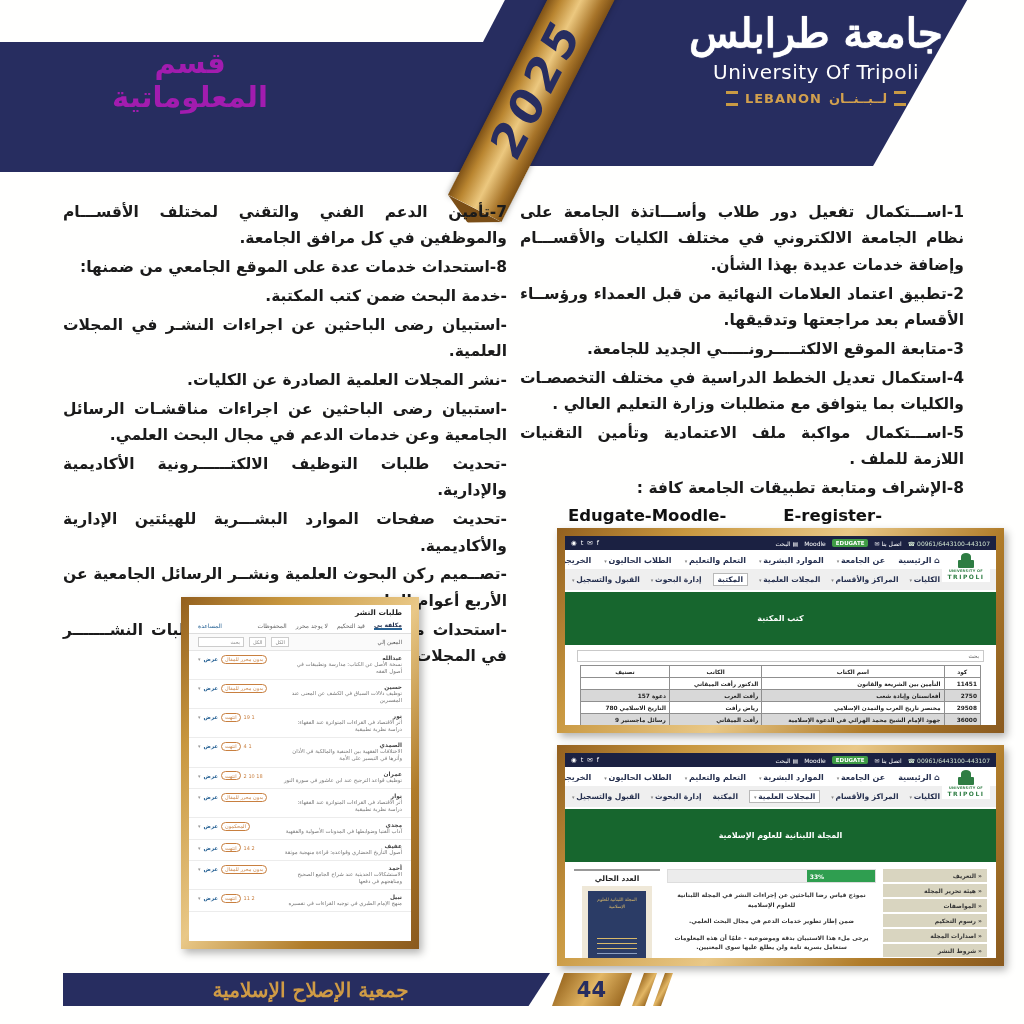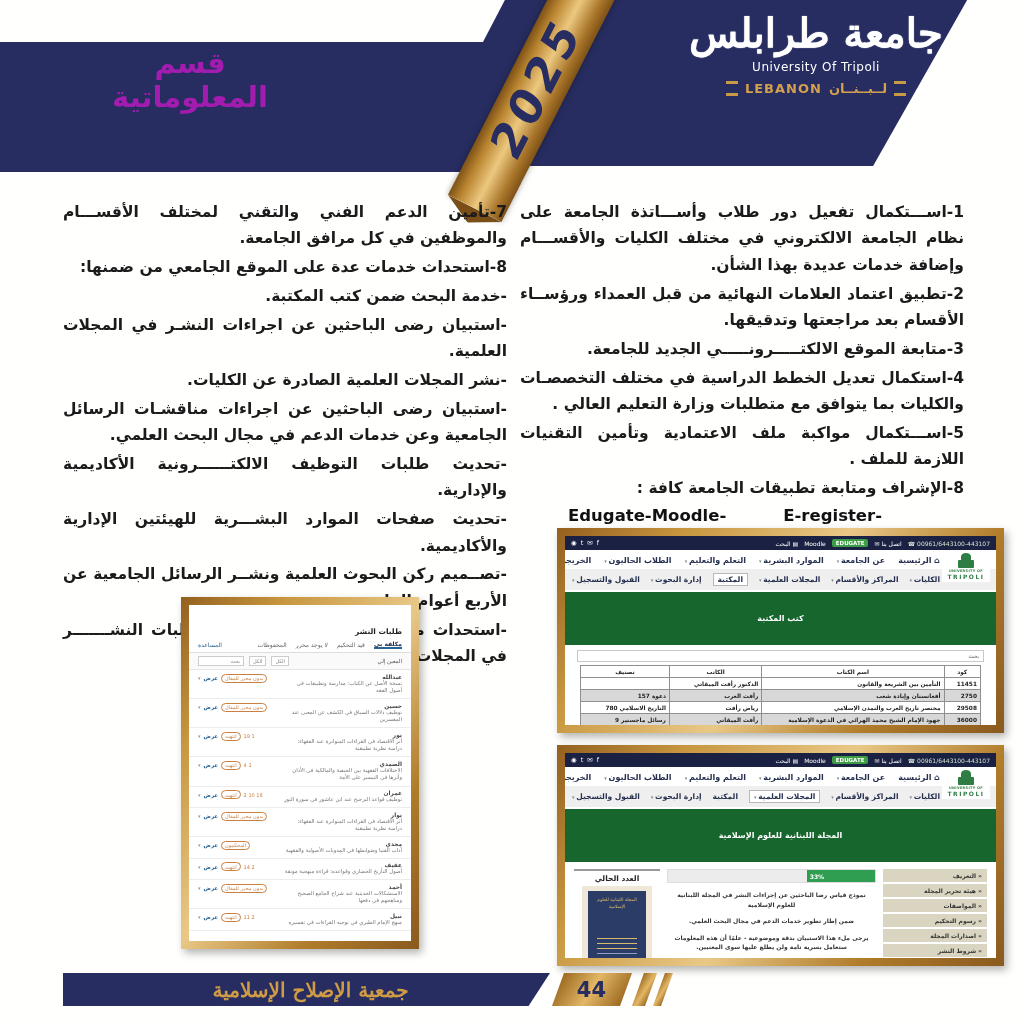--- a/index.html
+++ b/index.html
@@ -16,21 +16,21 @@
             background:linear-gradient(90deg,#7e5116 0%,#b98530 20%,#ecc87f 50%,#a8752a 82%,#7e5116 100%);
             display:flex; align-items:center; justify-content:center;
             box-shadow:0 0 6px rgba(0,0,0,.35); }
   .ribbon::after { content:""; position:absolute; bottom:-16px; left:0; width:100%; height:16px;
                    background:#7a4e17; clip-path:polygon(0 0,100% 0,50% 100%); }
   .ribbon-year { transform:rotate(-90deg) skewX(-8deg); color:#272d60; font-size:46px; font-weight:bold;
                  letter-spacing:5px; }
   .logo { position:absolute; left:282px; top:10px; width:268px; text-align:center; color:#fff; }
   .logo-callig { font-size:40px; font-weight:bold; line-height:1.15;
                  font-family:"DejaVu Serif", serif; text-shadow:0 0 1px #fff; }
-  .logo-en { font-size:12px; margin-top:4px; letter-spacing:.5px; }
+  .logo-en { font-size:20px; margin-top:4px; letter-spacing:.5px; }
   .logo-country { margin-top:7px; display:flex; align-items:center; justify-content:center; gap:7px;
                   direction:rtl; color:#d2a04e; font-size:13px; font-weight:bold; letter-spacing:1px; }
   .country-mark { width:12px; height:9px; border-top:3px solid #c89a44; border-bottom:3px solid #c89a44; }
 
   
   .col { position:absolute; top:199px; width:444px; direction:rtl; }
   .col-right { left:520px; } .col-left { left:63px; }
   .para { margin:0 0 2.5px; font-size:15.5px; font-weight:bold; line-height:1.7; color:#1b1b1b;
           text-align:justify; }
   .apps-line { margin-top:5px; direction:ltr; display:flex; justify-content:space-between;
@@ -102,21 +102,21 @@
   .j-issue-label { font-size:7.5px; font-weight:bold; color:#222; border-top:2px solid #999; padding-top:3px; }
   .j-cover { margin:3px auto 0; width:70px; height:100px; background:#efe8d8; padding:5px 6px;
              box-sizing:border-box; }
   .j-cover-inner { width:100%; height:100%; background:#2b3c66; position:relative; padding:6px 3px;
                    box-sizing:border-box; }
   .j-cover-title { font-size:4.5px; color:#d9b96a; text-align:center; line-height:1.5; }
   .j-cover-inner::after { content:""; position:absolute; left:15%; right:15%; top:52%; height:1px;
             background:#d9b96a; box-shadow:0 5px 0 #d9b96a, 0 10px 0 #d9b96a, 0 15px 0 #8ea0c0; }
 
   
-  .sub-head { font-size:7.5px; font-weight:bold; color:#222; text-align:right; padding:22px 9px 4px; }
+  .sub-head { font-size:7.5px; font-weight:bold; color:#222; text-align:right; padding:3px 9px 4px; }
   .sub-tabs { display:flex; direction:rtl; gap:9px; align-items:center; border-bottom:1px solid #ddd;
               padding:0 9px 3px; font-size:6px; color:#666; }
   .sub-tab.active { color:#1c2a4a; font-weight:bold; border-bottom:2px solid #2a6496; }
   .sub-help { margin-inline-start:auto; color:#2a6496; }
   .sub-filter { display:flex; direction:rtl; align-items:center; gap:5px; background:#fafafa;
                 border-bottom:1px solid #e5e5e5; padding:3px 9px; font-size:5.5px; color:#555; }
   .sub-fspacer { flex:1; }
   .sub-select,.sub-search { border:1px solid #ccc; background:#fff; padding:1px 3px; font-size:5px;
                 color:#888; }
   .sub-search { width:38px; }

